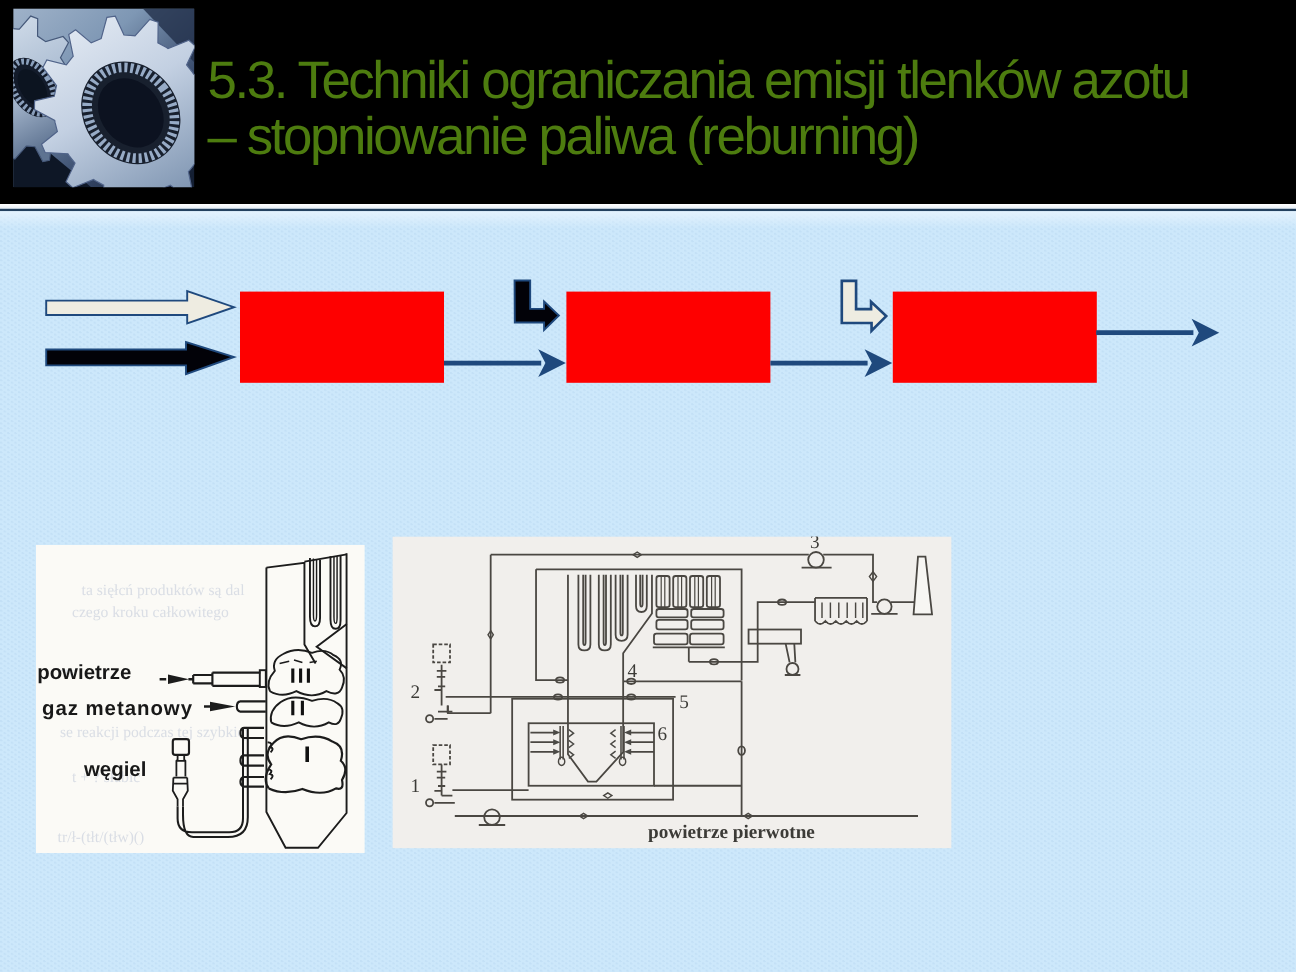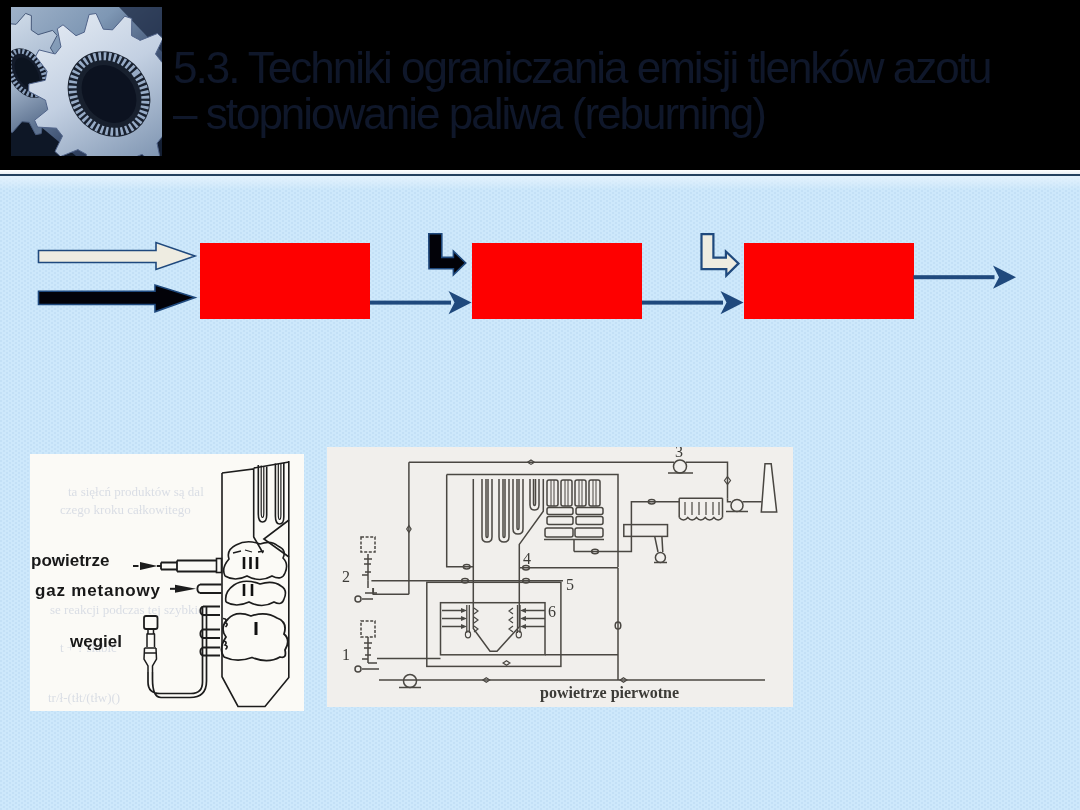--- a/index.html
+++ b/index.html
@@ -8,21 +8,21 @@
        background-color:#cde8fb;
        background-image:radial-gradient(2px 2px at 1px 1px, #c3e0f6 49%, rgba(0,0,0,0) 51%),
                         radial-gradient(2px 2px at 1px 1px, #c3e0f6 49%, rgba(0,0,0,0) 51%);
        background-size:6px 4px;
        background-position:0 0,3px 2px;}
   .abs{position:absolute;}
   #header{left:0;top:0;width:1080px;height:170px;background:#000;}
   #hdrline1{left:0;top:170px;width:1080px;height:4px;background:linear-gradient(#ffffff,#e8eef5);}
   #hdrline2{left:0;top:174px;width:1080px;height:2px;background:#23405e;}
   #hdrglow{left:0;top:176px;width:1080px;height:14px;background:linear-gradient(#e4f2fd,rgba(205,232,251,0));}
-  #title{left:173px;top:45px;width:900px;color:#0f172a;
+  #title{left:173px;top:45px;width:900px;color:#4d7c0f;
          font-size:44px;letter-spacing:-2px;line-height:46px;white-space:pre;}
   .redbox{width:170px;height:76px;background:#fe0000;top:243px;}
 </style>
 </head>
 <body>
   <div class="abs" id="header"></div>
   <div class="abs" id="hdrline1"></div>
   <div class="abs" id="hdrline2"></div>
   <div class="abs" id="hdrglow"></div>
   <div class="abs" id="title">5.3. Techniki ograniczania emisji tlenków azotu

